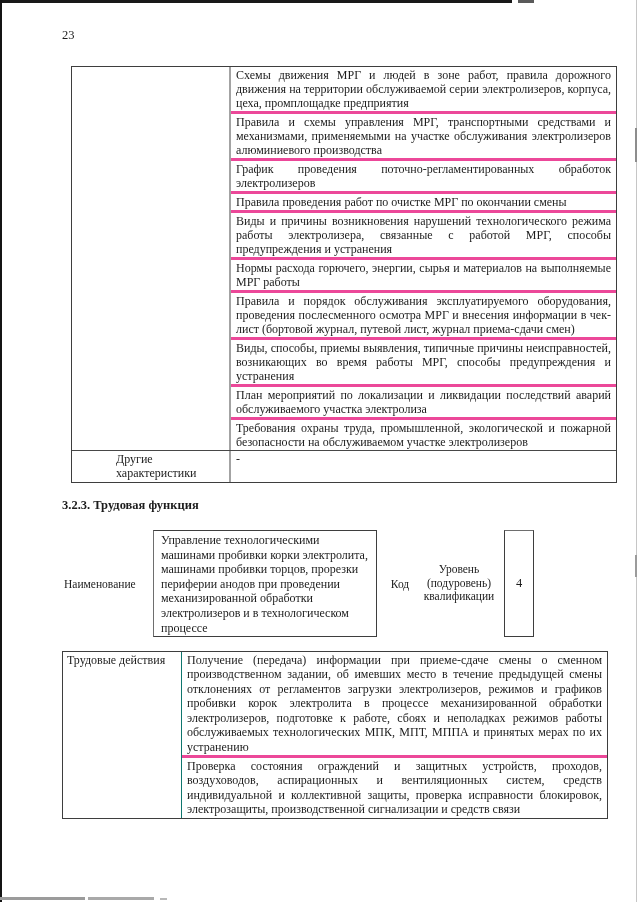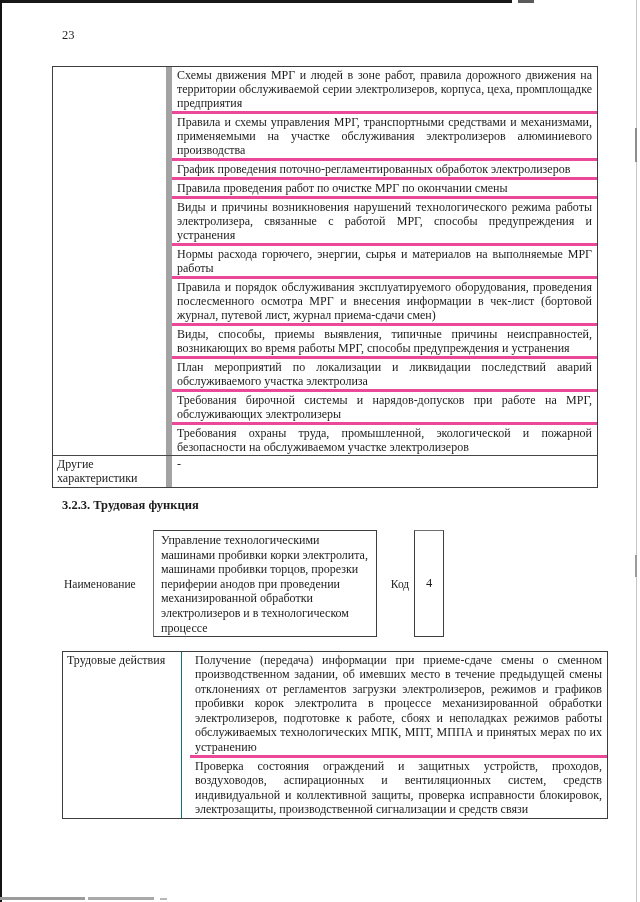--- a/index.html
+++ b/index.html
@@ -18,25 +18,25 @@
   #art-right-d2{left:635px;top:555px;width:2px;height:22px;background:#9b9b9b;}
   #art-bot1{left:0;top:897px;width:85px;height:3px;background:#9b9b9b;}
   #art-bot2{left:88px;top:897px;width:66px;height:3px;background:#a9a9a9;}
   #art-bot3{left:160px;top:898px;width:7px;height:2px;background:#b8b8b8;}
 
   
   #pageno{position:absolute;left:62px;top:28px;width:546px;text-align:left;
     font-size:12.5px;}
 
   
-  #t1{position:absolute;left:52px;top:66px;width:546px;
+  #t1{position:absolute;left:71px;top:66px;width:546px;
       border:1px solid #3e3e3e;box-sizing:border-box;}
   .t1-main{display:flex;}
-  .t1-left{width:119px;flex:none;border-right:6px solid #a3a3a3;box-sizing:border-box;
-      padding:0 4px;font-size:12px;line-height:14px;}
+  .t1-left{width:119px;flex:none;border-right:2px solid #a3a3a3;box-sizing:border-box;
+      padding:0 4px;font-size:12px;line-height:14px;margin-left:40px;}
   .t1-right{flex:1;min-width:0;}
   .cell{font-size:12px;line-height:14px;padding:0.5px 5px 1.5px 5px;
       text-align:justify;border-top:3px solid #ec4899;}
   .t1-right .cell:first-child{border-top:none;}
   .t1-bot{display:flex;border-top:1px solid #474747;}
   .t1-bot .t1-left{padding:1px 4px 2px 4px;}
   .t1-bot .cell{border-top:none;text-align:left;flex:1;min-width:0;}
 
   
   #heading{position:absolute;left:62px;top:498px;font-size:12.5px;font-weight:bold;}
@@ -56,21 +56,21 @@
       font-size:11.5px;line-height:13.5px;}
   .t2-level-box{width:30px;flex:none;border:1px solid #3e3e3e;box-sizing:border-box;
       border-top-color:#6e6e6e;display:flex;align-items:center;justify-content:center;
       font-size:12.5px;}
 
   
   #t3{position:absolute;left:62px;top:651px;width:546px;display:flex;
       border:1px solid #3e3e3e;box-sizing:border-box;}
   .t3-left{width:119px;flex:none;border-right:1px solid #0f766e;box-sizing:border-box;
       padding:0.5px 4px;font-size:12px;line-height:14.5px;}
-  .t3-right{flex:1;min-width:0;margin-left:8px;}
+  .t3-right{flex:1;min-width:0;}
   .t3-right .cell{line-height:14.5px;padding:0.5px 5px 1px 5px;}
   .t3-right .cell:first-child{border-top:none;}
 </style>
 </head>
 <body>
 
 <div class="art" id="art-top"></div>
 <div class="art" id="art-top2"></div>
 <div class="art" id="art-left"></div>
 <div class="art" id="art-right"></div>
@@ -88,36 +88,36 @@
     <div class="t1-right">
       <div class="cell">Схемы движения МРГ и людей в зоне работ, правила дорожного движения на территории обслуживаемой серии электролизеров, корпуса, цеха, промплощадке предприятия</div>
       <div class="cell">Правила и схемы управления МРГ, транспортными средствами и механизмами, применяемыми на участке обслуживания электролизеров алюминиевого производства</div>
       <div class="cell">График проведения поточно-регламентированных обработок электролизеров</div>
       <div class="cell">Правила проведения работ по очистке МРГ по окончании смены</div>
       <div class="cell">Виды и причины возникновения нарушений технологического режима работы электролизера, связанные с работой МРГ, способы предупреждения и устранения</div>
       <div class="cell">Нормы расхода горючего, энергии, сырья и материалов на выполняемые МРГ работы</div>
       <div class="cell">Правила и порядок обслуживания эксплуатируемого оборудования, проведения послесменного осмотра МРГ и внесения информации в чек-лист (бортовой журнал, путевой лист, журнал приема-сдачи смен)</div>
       <div class="cell">Виды, способы, приемы выявления, типичные причины неисправностей, возникающих во время работы МРГ, способы предупреждения и устранения</div>
       <div class="cell">План мероприятий по локализации и ликвидации последствий аварий обслуживаемого участка электролиза</div>
-      <div class="cell">Требования бирочной системы и нарядов-допусков при работе на МРГ, обслуживающих электролизеры</div>
       <div class="cell">Требования охраны труда, промышленной, экологической и пожарной безопасности на обслуживаемом участке электролизеров</div>
     </div>
   </div>
   <div class="t1-bot">
     <div class="t1-left">Другие характеристики</div>
     <div class="cell">-</div>
   </div>
 </div>
 
 <div id="heading">3.2.3. Трудовая функция</div>
 
 <div id="t2">
   <div class="t2-name-label">Наименование</div>
   <div class="t2-name-box">Управление технологическими машинами пробивки корки электролита, машинами пробивки торцов, прорезки периферии анодов при проведении механизированной обработки электролизеров и в технологическом процессе</div>
   <div class="t2-code-label">Код</div>
+  <div class="t2-level-label">Уровень (подуровень) квалификации</div>
   <div class="t2-level-box">4</div>
 </div>
 
 <div id="t3">
   <div class="t3-left">Трудовые действия</div>
   <div class="t3-right">
     <div class="cell">Получение (передача) информации при приеме-сдаче смены о сменном производственном задании, об имевших место в течение предыдущей смены отклонениях от регламентов загрузки электролизеров, режимов и графиков пробивки корок электролита в процессе механизированной обработки электролизеров, подготовке к работе, сбоях и неполадках режимов работы обслуживаемых технологических МПК, МПТ, МППА и принятых мерах по их устранению</div>
     <div class="cell">Проверка состояния ограждений и защитных устройств, проходов, воздуховодов, аспирационных и вентиляционных систем, средств индивидуальной и коллективной защиты, проверка исправности блокировок, электрозащиты, производственной сигнализации и средств связи</div>
   </div>
 </div>

